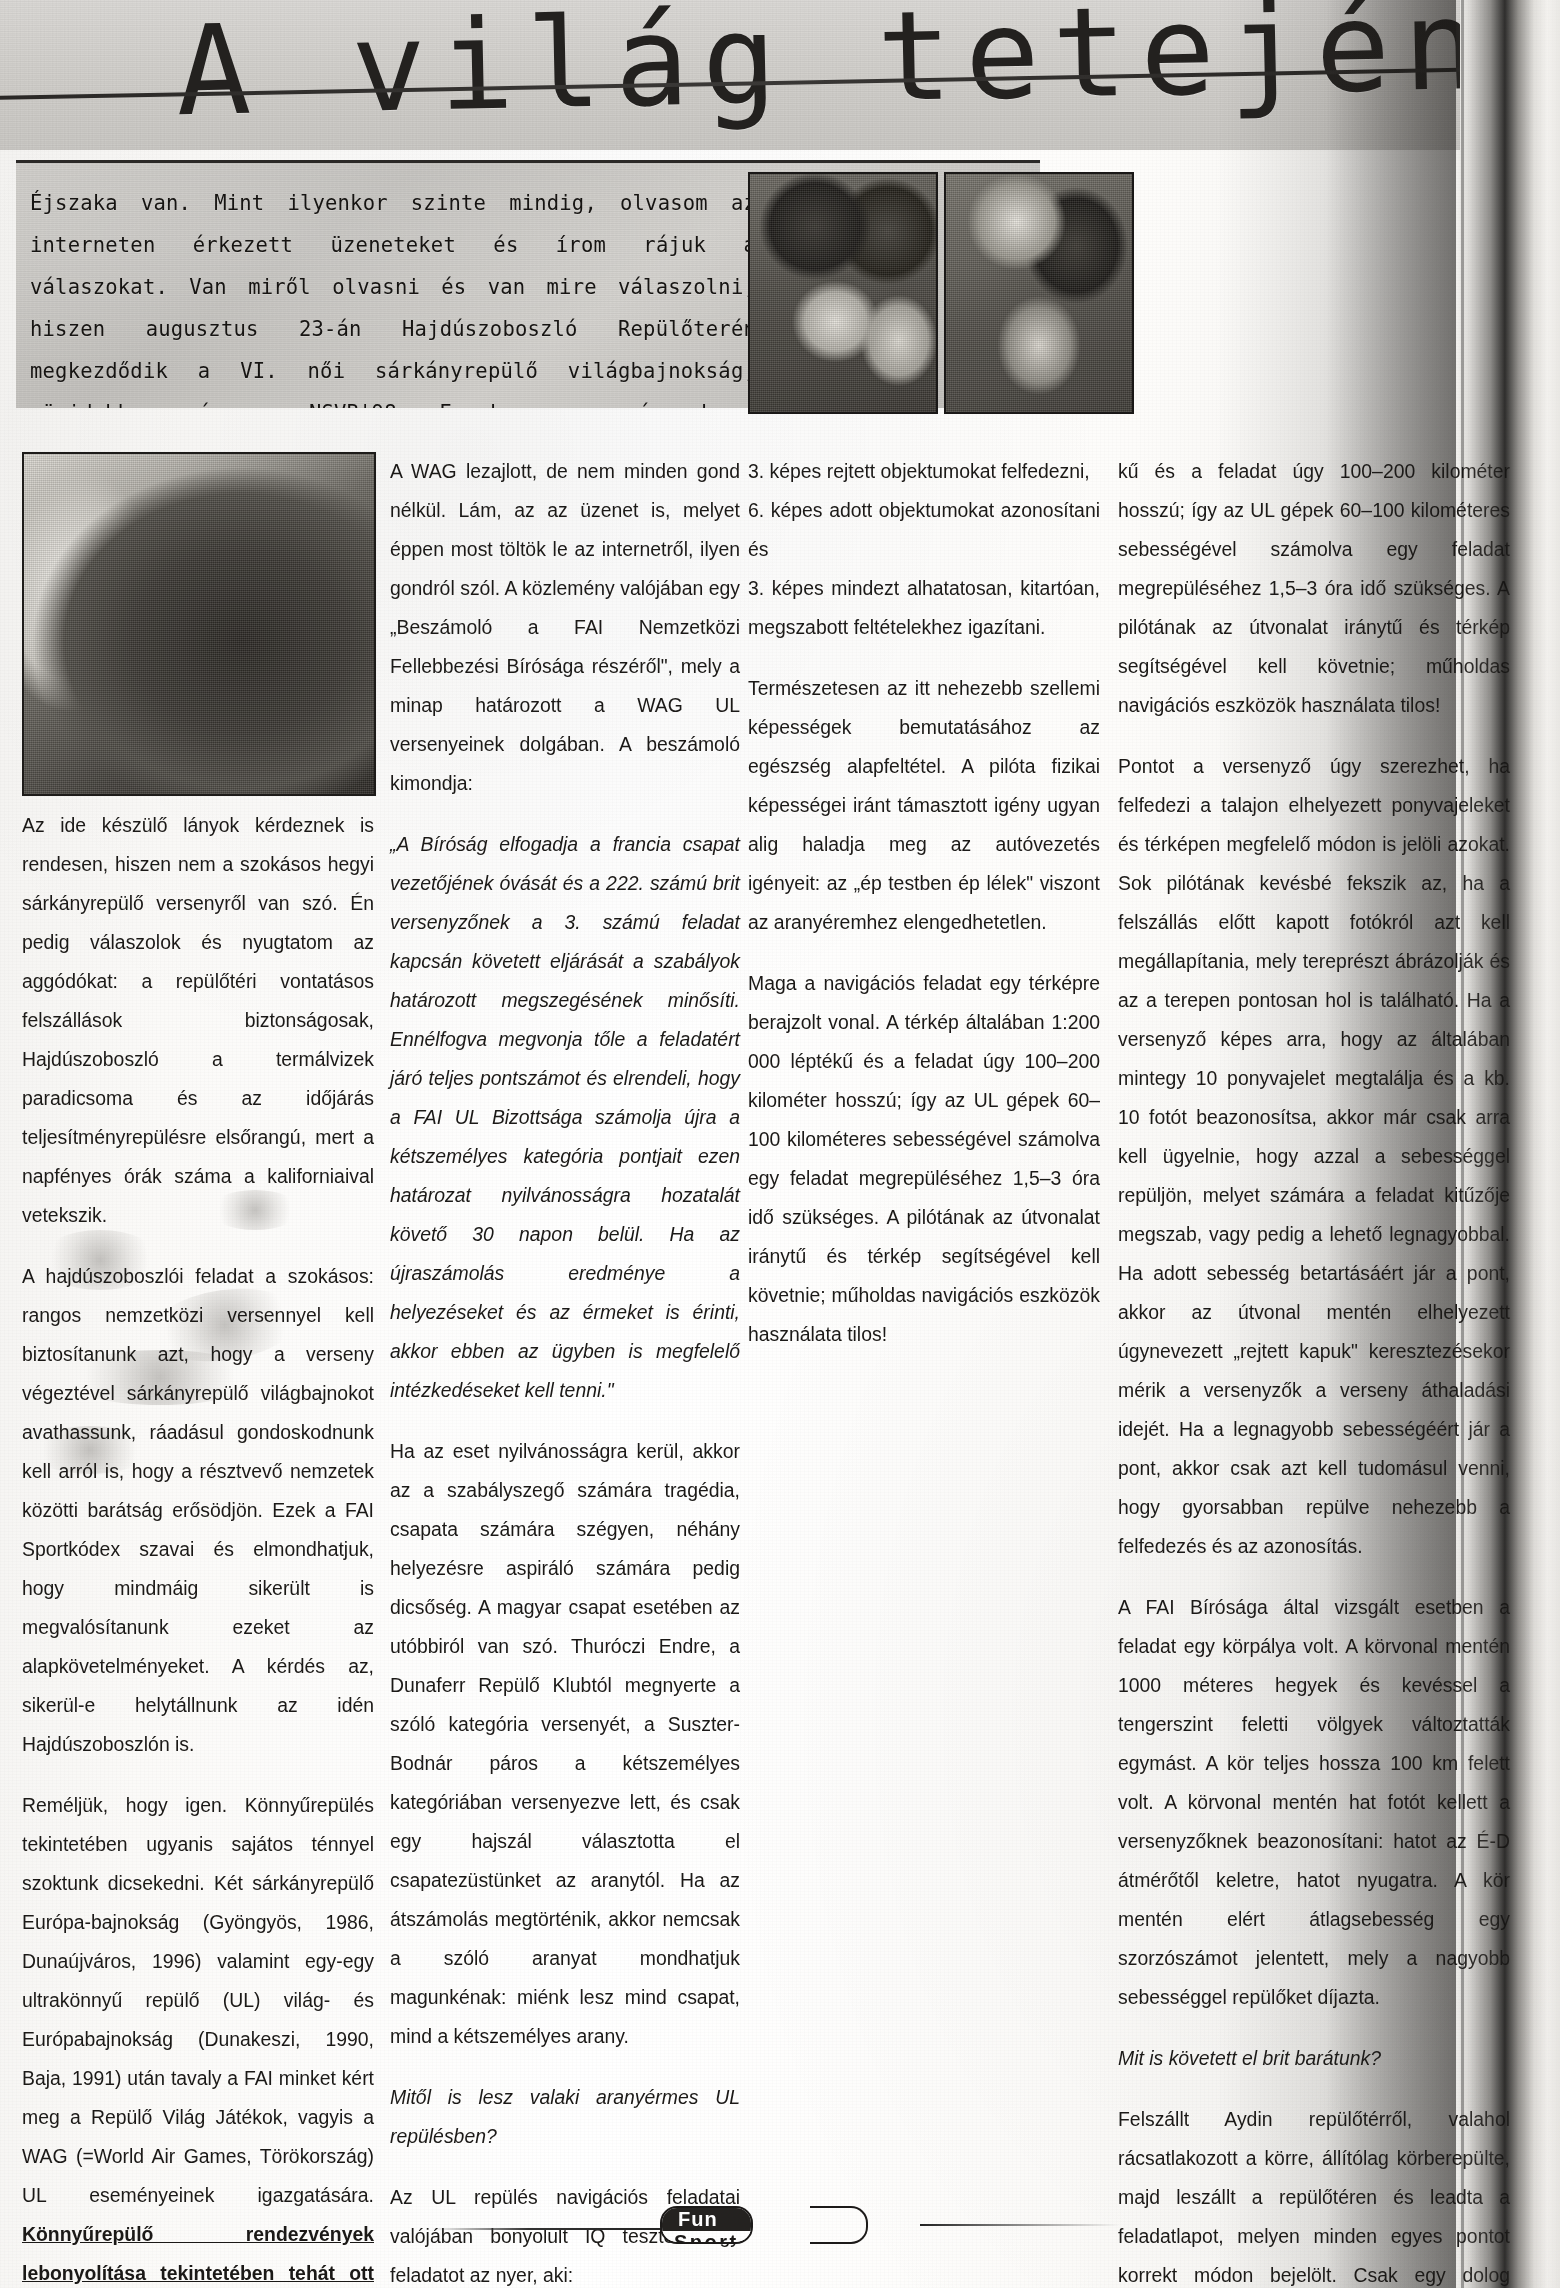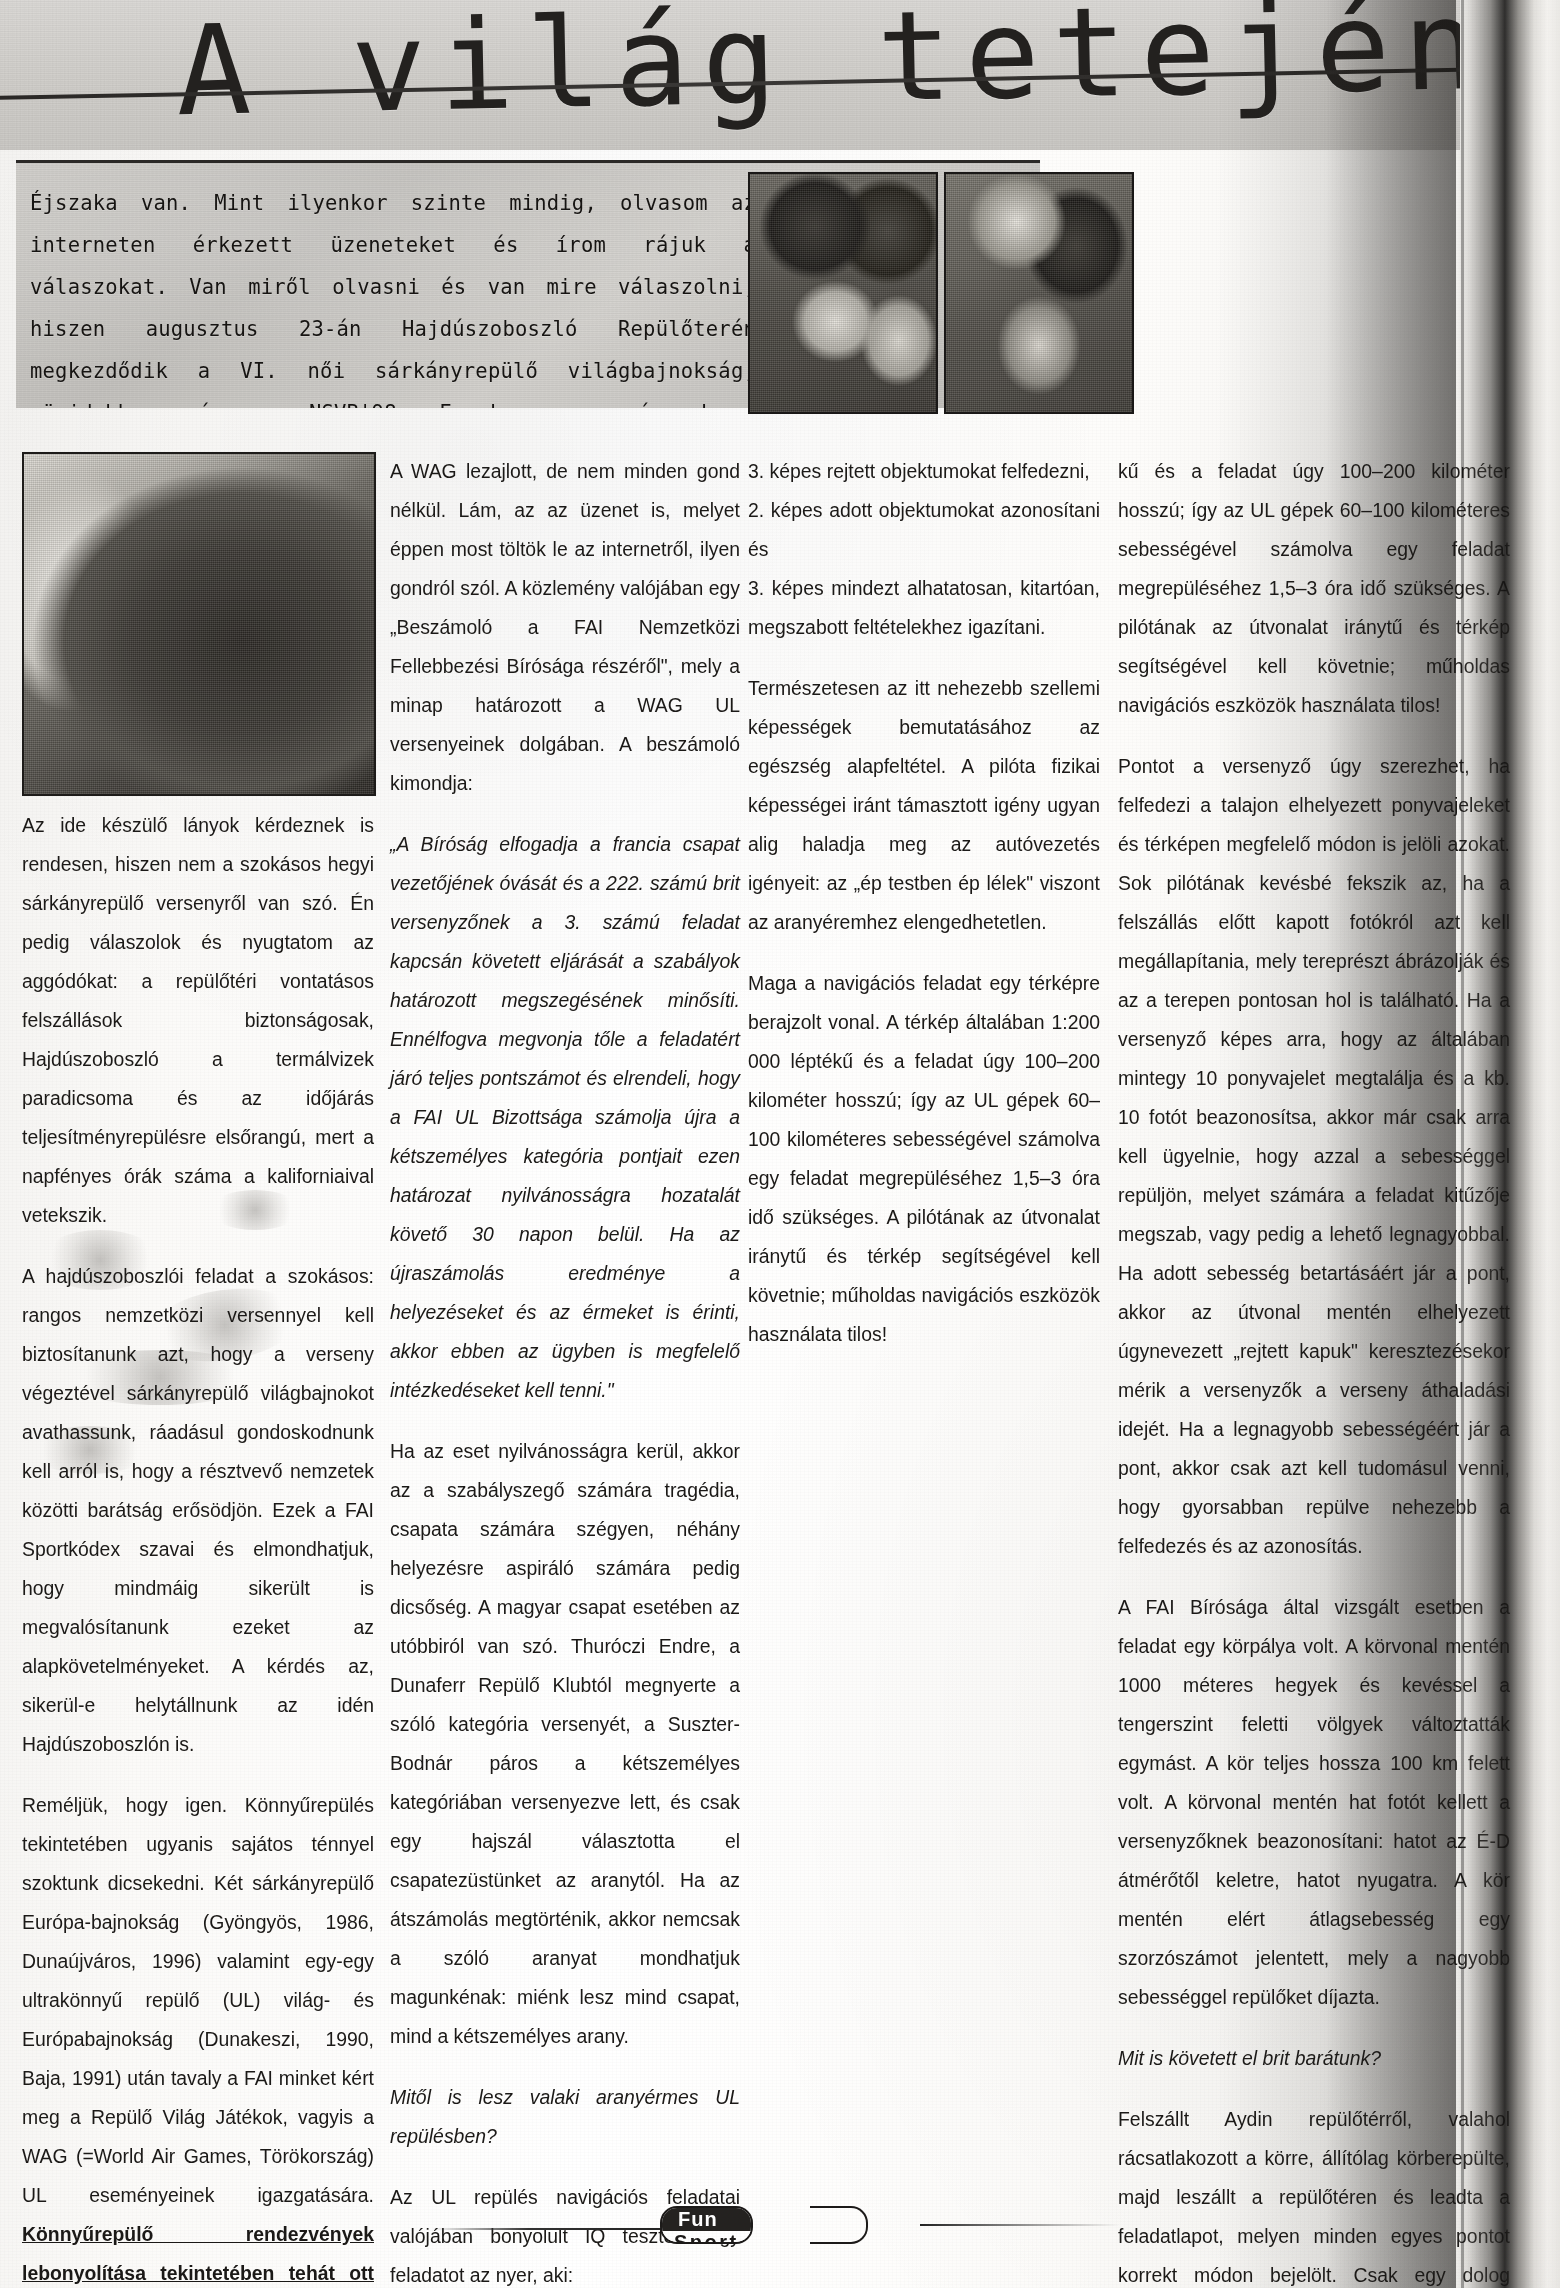--- a/index.html
+++ b/index.html
@@ -267,21 +267,21 @@
   <div class="col" id="col2">
     <p>A WAG lezajlott, de nem minden gond nélkül. Lám, az az üzenet is, melyet éppen most töltök le az internetről, ilyen gondról szól. A közlemény valójában egy „Beszámoló a FAI Nemzetközi Fellebbezési Bírósága részéről", mely a minap határozott a WAG UL versenyeinek dolgában. A beszámoló kimondja:</p>
     <p class="quote">„A Bíróság elfogadja a francia csapat vezetőjének óvását és a 222. számú brit versenyzőnek a 3. számú feladat kapcsán követett eljárását a szabályok határozott megszegésének minősíti. Ennélfogva megvonja tőle a feladatért járó teljes pontszámot és elrendeli, hogy a FAI UL Bizottsága számolja újra a kétszemélyes kategória pontjait ezen határozat nyilvánosságra hozatalát követő 30 napon belül. Ha az újraszámolás eredménye a helyezéseket és az érmeket is érinti, akkor ebben az ügyben is megfelelő intézkedéseket kell tenni."</p>
     <p>Ha az eset nyilvánosságra kerül, akkor az a szabályszegő számára tragédia, csapata számára szégyen, néhány helyezésre aspiráló számára pedig dicsőség. A magyar csapat esetében az utóbbiról van szó. Thuróczi Endre, a Dunaferr Repülő Klubtól megnyerte a szóló kategória versenyét, a Suszter-Bodnár páros a kétszemélyes kategóriában versenyezve lett, és csak egy hajszál választotta el csapatezüstünket az aranytól. Ha az átszámolás megtörténik, akkor nemcsak a szóló aranyat mondhatjuk magunkénak: miénk lesz mind csapat, mind a kétszemélyes arany.</p>
     <p class="sub">Mitől is lesz valaki aranyérmes UL repülésben?</p>
     <p class="tight">Az UL repülés navigációs feladatai valójában bonyolult IQ tesztek. Egy feladatot az nyer, aki:</p>
   </div>
 
   <div class="col" id="col3">
     <p style="margin-bottom:0">3. képes rejtett objektumokat felfedezni,</p>
-    <p style="margin-bottom:0">2. képes adott objektumokat azonosítani és</p>
+    <p style="margin-bottom:0">6. képes adott objektumokat azonosítani és</p>
     <p>3. képes mindezt alhatatosan, kitartóan, megszabott feltételekhez igazítani.</p>
     <p>Természetesen az itt nehezebb szellemi képességek bemutatásához az egészség alapfeltétel. A pilóta fizikai képességei iránt támasztott igény ugyan alig haladja meg az autóvezetés igényeit: az „ép testben ép lélek" viszont az aranyéremhez elengedhetetlen.</p>
     <p>Maga a navigációs feladat egy térképre berajzolt vonal. A térkép általában 1:200 000 léptékű és a feladat úgy 100–200 kilométer hosszú; így az UL gépek 60–100 kilométeres sebességével számolva egy feladat megrepüléséhez 1,5–3 óra idő szükséges. A pilótának az útvonalat iránytű és térkép segítségével kell követnie; műholdas navigációs eszközök használata tilos!</p>
   </div>
 
   <div class="col" id="col4">
     <p>kű és a feladat úgy 100–200 kilométer hosszú; így az UL gépek 60–100 kilométeres sebességével számolva egy feladat megrepüléséhez 1,5–3 óra idő szükséges. A pilótának az útvonalat iránytű és térkép segítségével kell követnie; műholdas navigációs eszközök használata tilos!</p>
     <p>Pontot a versenyző úgy szerezhet, ha felfedezi a talajon elhelyezett ponyvajeleket és térképen megfelelő módon is jelöli azokat. Sok pilótának kevésbé fekszik az, ha a felszállás előtt kapott fotókról azt kell megállapítania, mely tereprészt ábrázolják és az a terepen pontosan hol is található. Ha a versenyző képes arra, hogy az általában mintegy 10 ponyvajelet megtalálja és a kb. 10 fotót beazonosítsa, akkor már csak arra kell ügyelnie, hogy azzal a sebességgel repüljön, melyet számára a feladat kitűzője megszab, vagy pedig a lehető legnagyobbal. Ha adott sebesség betartásáért jár a pont, akkor az útvonal mentén elhelyezett úgynevezett „rejtett kapuk" keresztezésekor mérik a versenyzők a verseny áthaladási idejét. Ha a legnagyobb sebességéért jár a pont, akkor csak azt kell tudomásul venni, hogy gyorsabban repülve nehezebb a felfedezés és az azonosítás.</p>
     <p>A FAI Bírósága által vizsgált esetben a feladat egy körpálya volt. A körvonal mentén 1000 méteres hegyek és kevéssel a tengerszint feletti völgyek változtatták egymást. A kör teljes hossza 100 km felett volt. A körvonal mentén hat fotót kellett a versenyzőknek beazonosítani: hatot az É-D átmérőtől keletre, hatot nyugatra. A kör mentén elért átlagsebesség egy szorzószámot jelentett, mely a nagyobb sebességgel repülőket díjazta.</p>
     <p class="sub">Mit is követett el brit barátunk?</p>

